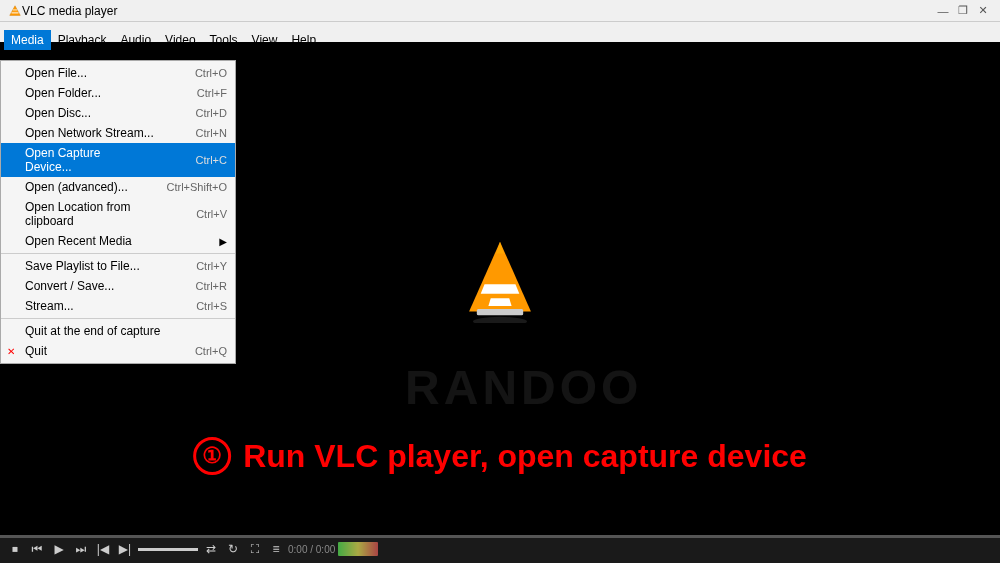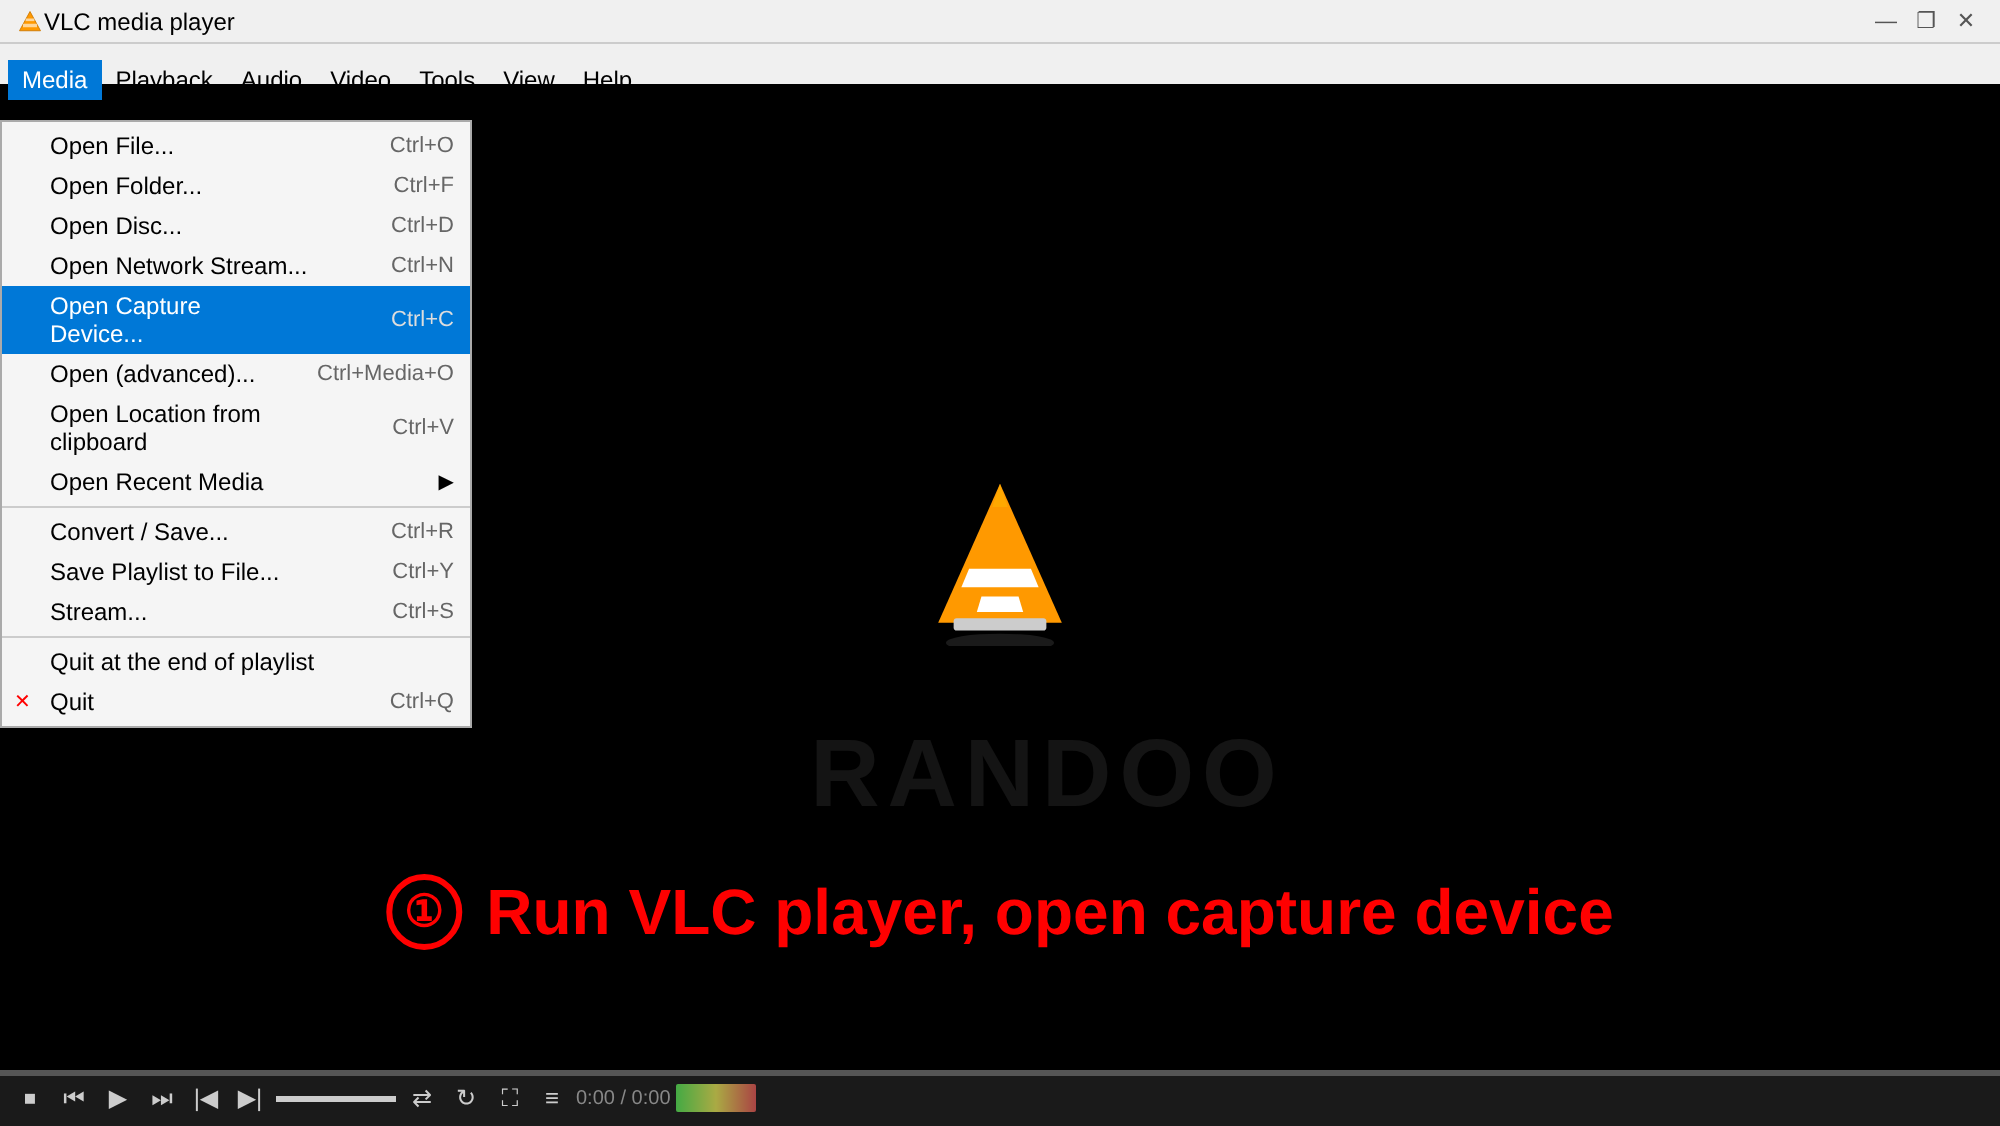--- a/index.html
+++ b/index.html
@@ -298,46 +298,46 @@
   <div class="dropdown-item">
     <span>Open Network Stream...</span>
     <span class="shortcut">Ctrl+N</span>
   </div>
   <div class="dropdown-item selected">
     <span>Open Capture Device...</span>
     <span class="shortcut">Ctrl+C</span>
   </div>
   <div class="dropdown-item">
     <span>Open (advanced)...</span>
-    <span class="shortcut">Ctrl+Media+O</span>
+    <span class="shortcut">Ctrl+Shift+O</span>
   </div>
   <div class="dropdown-item">
     <span>Open Location from clipboard</span>
     <span class="shortcut">Ctrl+V</span>
   </div>
   <div class="dropdown-item">
     <span>Open Recent Media</span>
     <span class="arrow">▶</span>
   </div>
   <div class="dropdown-separator"></div>
   <div class="dropdown-item">
+    <span>Save Playlist to File...</span>
+    <span class="shortcut">Ctrl+Y</span>
+  </div>
+  <div class="dropdown-item">
     <span>Convert / Save...</span>
     <span class="shortcut">Ctrl+R</span>
   </div>
   <div class="dropdown-item">
-    <span>Save Playlist to File...</span>
-    <span class="shortcut">Ctrl+Y</span>
-  </div>
-  <div class="dropdown-item">
     <span>Stream...</span>
     <span class="shortcut">Ctrl+S</span>
   </div>
   <div class="dropdown-separator"></div>
   <div class="dropdown-item">
-    <span>Quit at the end of playlist</span>
+    <span>Quit at the end of capture</span>
   </div>
   <div class="dropdown-item">
     <span class="item-icon" style="color:red">✕</span>
     <span>Quit</span>
     <span class="shortcut">Ctrl+Q</span>
   </div>
 </div>
 
 <div class="video-area">
 

